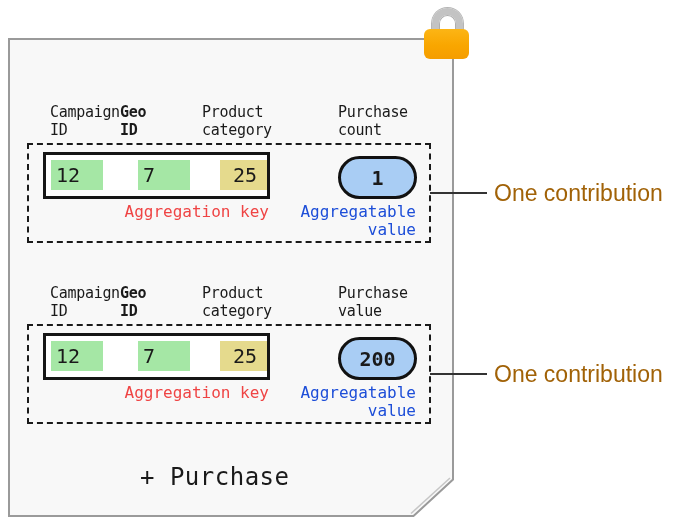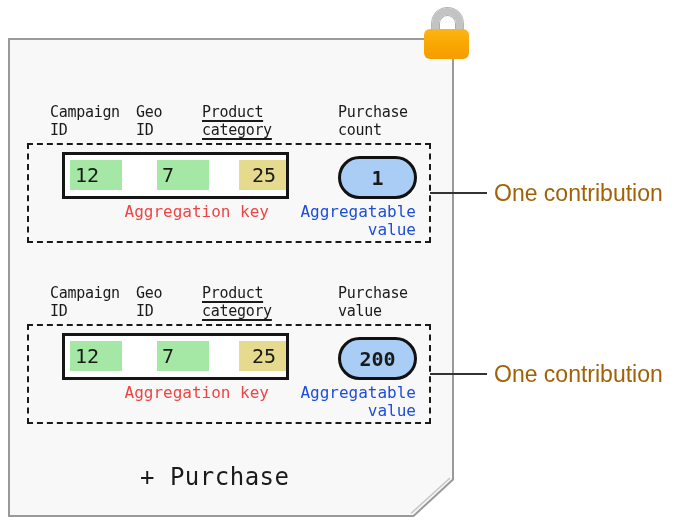--- a/index.html
+++ b/index.html
@@ -36,37 +36,36 @@
   .s1 { top: 103px; }
   .s2 { top: 284px; }
 
   .hdr {
     position: absolute; top: 0;
     font-size: 15px; line-height: 18px;
     white-space: pre-line;
     letter-spacing: -0.3px;
   }
   .h-campaign { left: 50px; }
-  .h-geo      { left: 136px; }
-  .h-product  { left: 202px; text-decoration: underline; text-underline-offset: 3px; text-decoration-thickness: 1.5px; }
+  .h-geo      { left: 120px; font-weight: bold; }
+  .h-product  { left: 202px; text-underline-offset: 3px; text-decoration-thickness: 1.5px; }
   .h-value    { left: 338px; font-weight: normal; }
 
   .dashed-box {
     position: absolute; left: 27px; top: 40px;
     width: 404px; height: 100px;
     border: 2px dashed #1a1a1a;
     box-sizing: border-box;
   }
   .key-box {
     position: absolute; left: 43px; top: 49px;
     width: 227px; height: 47px;
     background: #ffffff;
     border: 3px solid #151515;
     box-sizing: border-box;
-    margin-left: 19px;
   }
   .cell {
     position: absolute; top: 5px; height: 30px;
     font-size: 20px; line-height: 30px;
     padding-left: 5px; box-sizing: border-box;
   }
   .cell-green  { background: #a5e7a5; }
   .cell-yellow { background: #e5da8d; }
   .c1 { left: 5px;   width: 52px; }
   .c2 { left: 92px;  width: 52px; }

